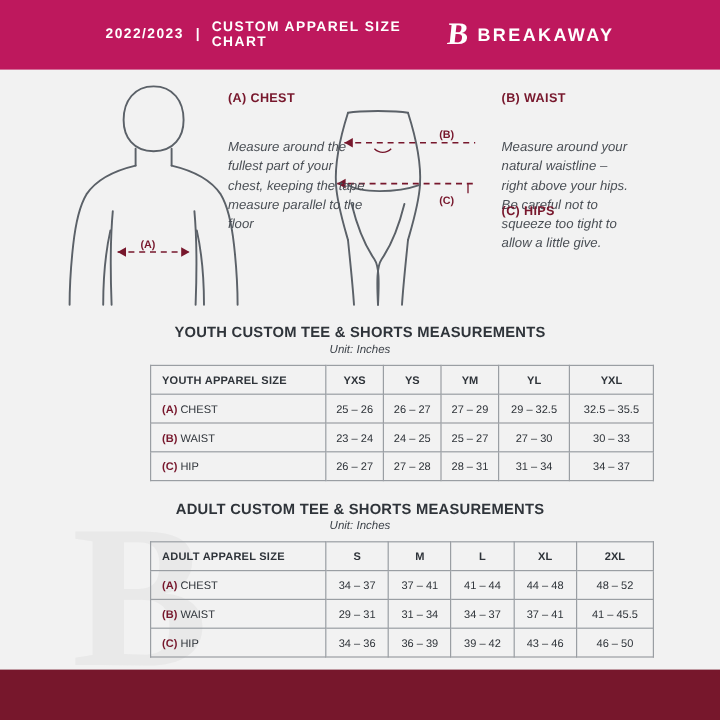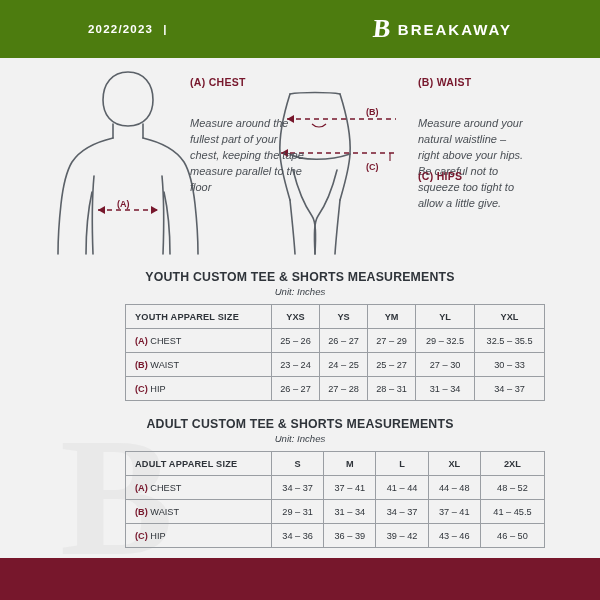--- a/index.html
+++ b/index.html
@@ -31,21 +31,21 @@
     line-height: 1;
     user-select: none;
     pointer-events: none;
   }
   
   .header {
     position: absolute;
     left: 0; top: 0;
     width: 600px;
     height: 58px;
-    background: #4d7c0f;
+    background: #be185d;
     display: flex;
     align-items: center;
   }
   .header-title {
     color: #ffffff;
     font-size: 11.5px;
     letter-spacing: 1.2px;
     font-weight: 700;
     margin-left: 88px;
   }
@@ -184,20 +184,21 @@
 </head>
 <body>
 
 <div class="page">
 
   <div class="bg-watermark">B</div>
 
   <div class="header">
     <span class="header-title">2022/2023</span>
     <span class="header-sep">|</span>
+    <span class="header-title" style="margin-left:0;">CUSTOM APPAREL SIZE CHART</span>
     <div class="brand">
       <span class="brand-mark">B</span>
       <span class="brand-name">BREAKAWAY</span>
     </div>
   </div>
 
   <div class="content">
 
     <div class="diagram">
       <svg width="600" height="212" viewBox="0 0 600 212">

